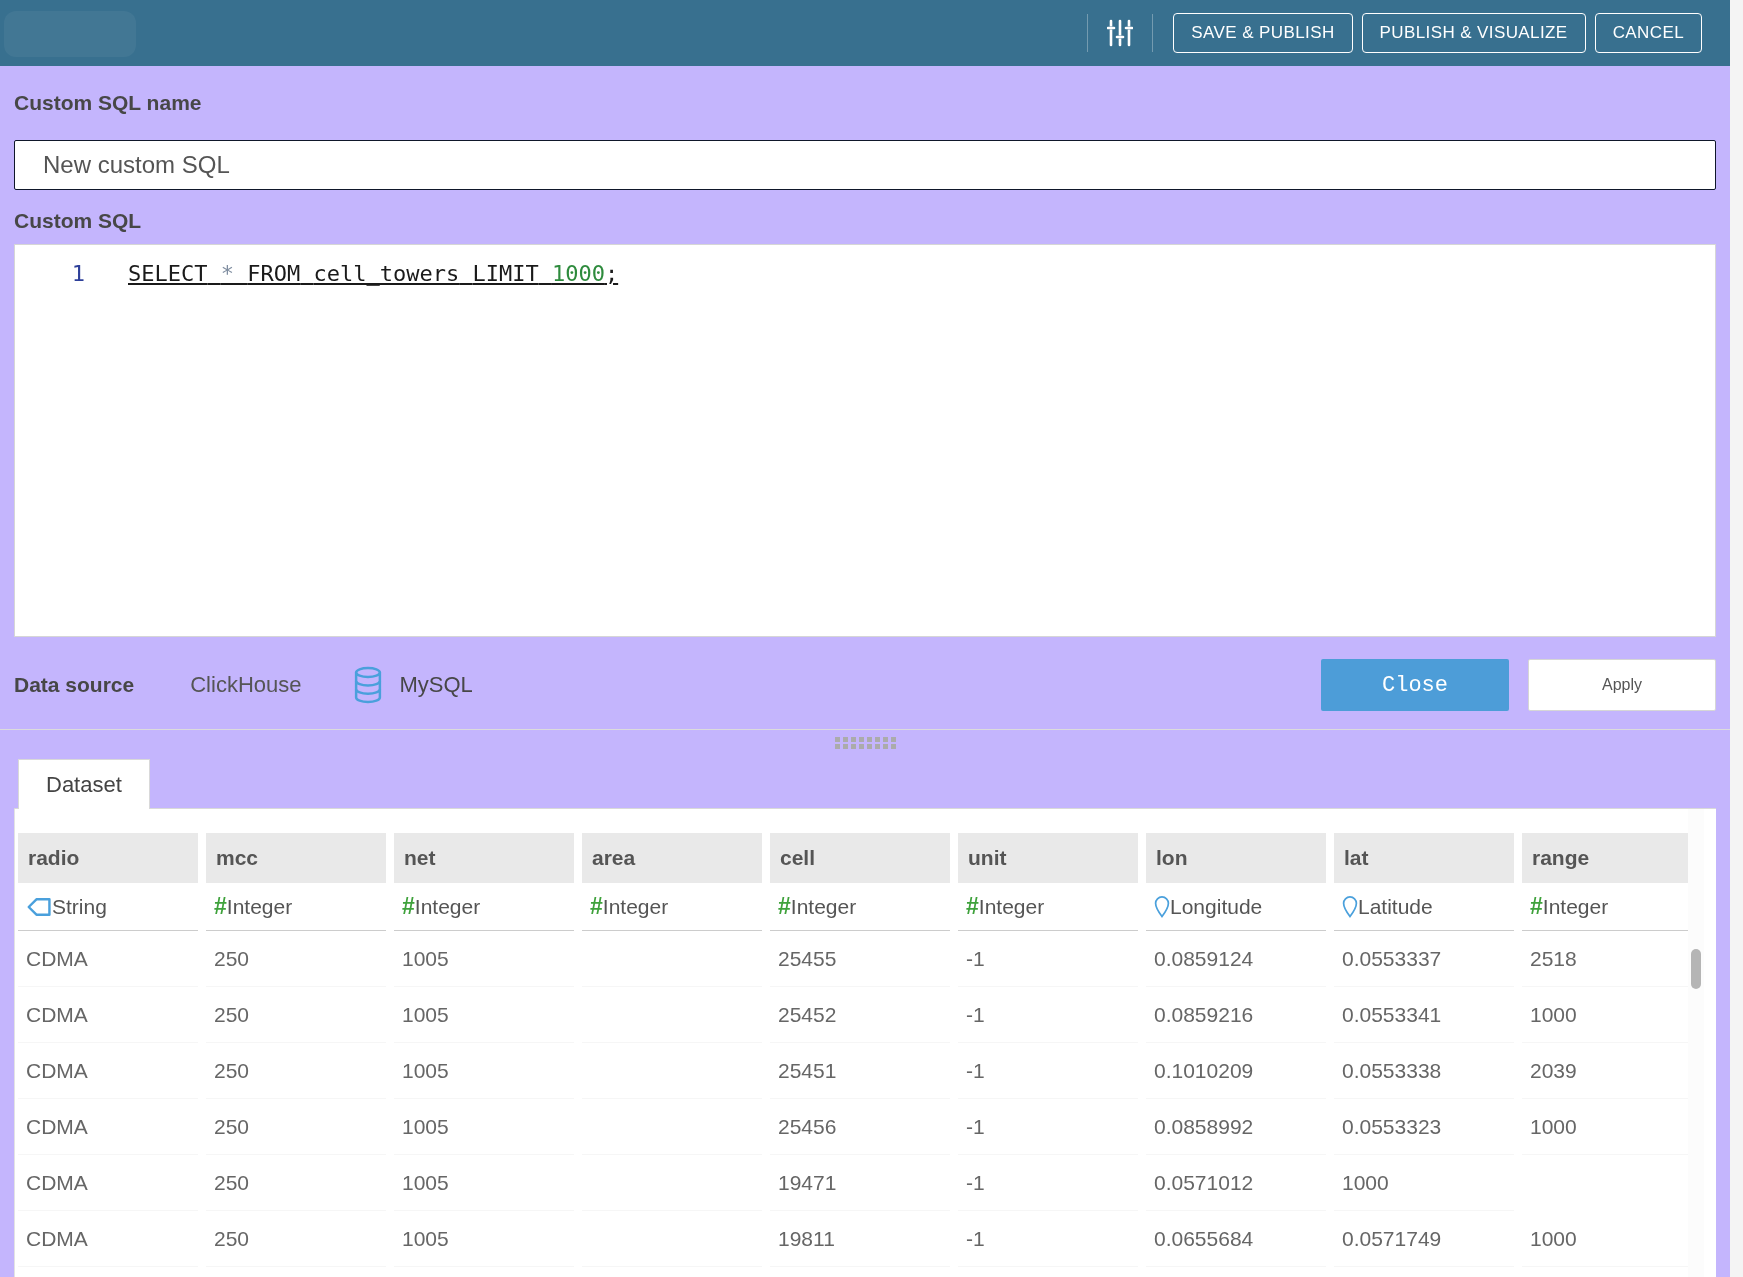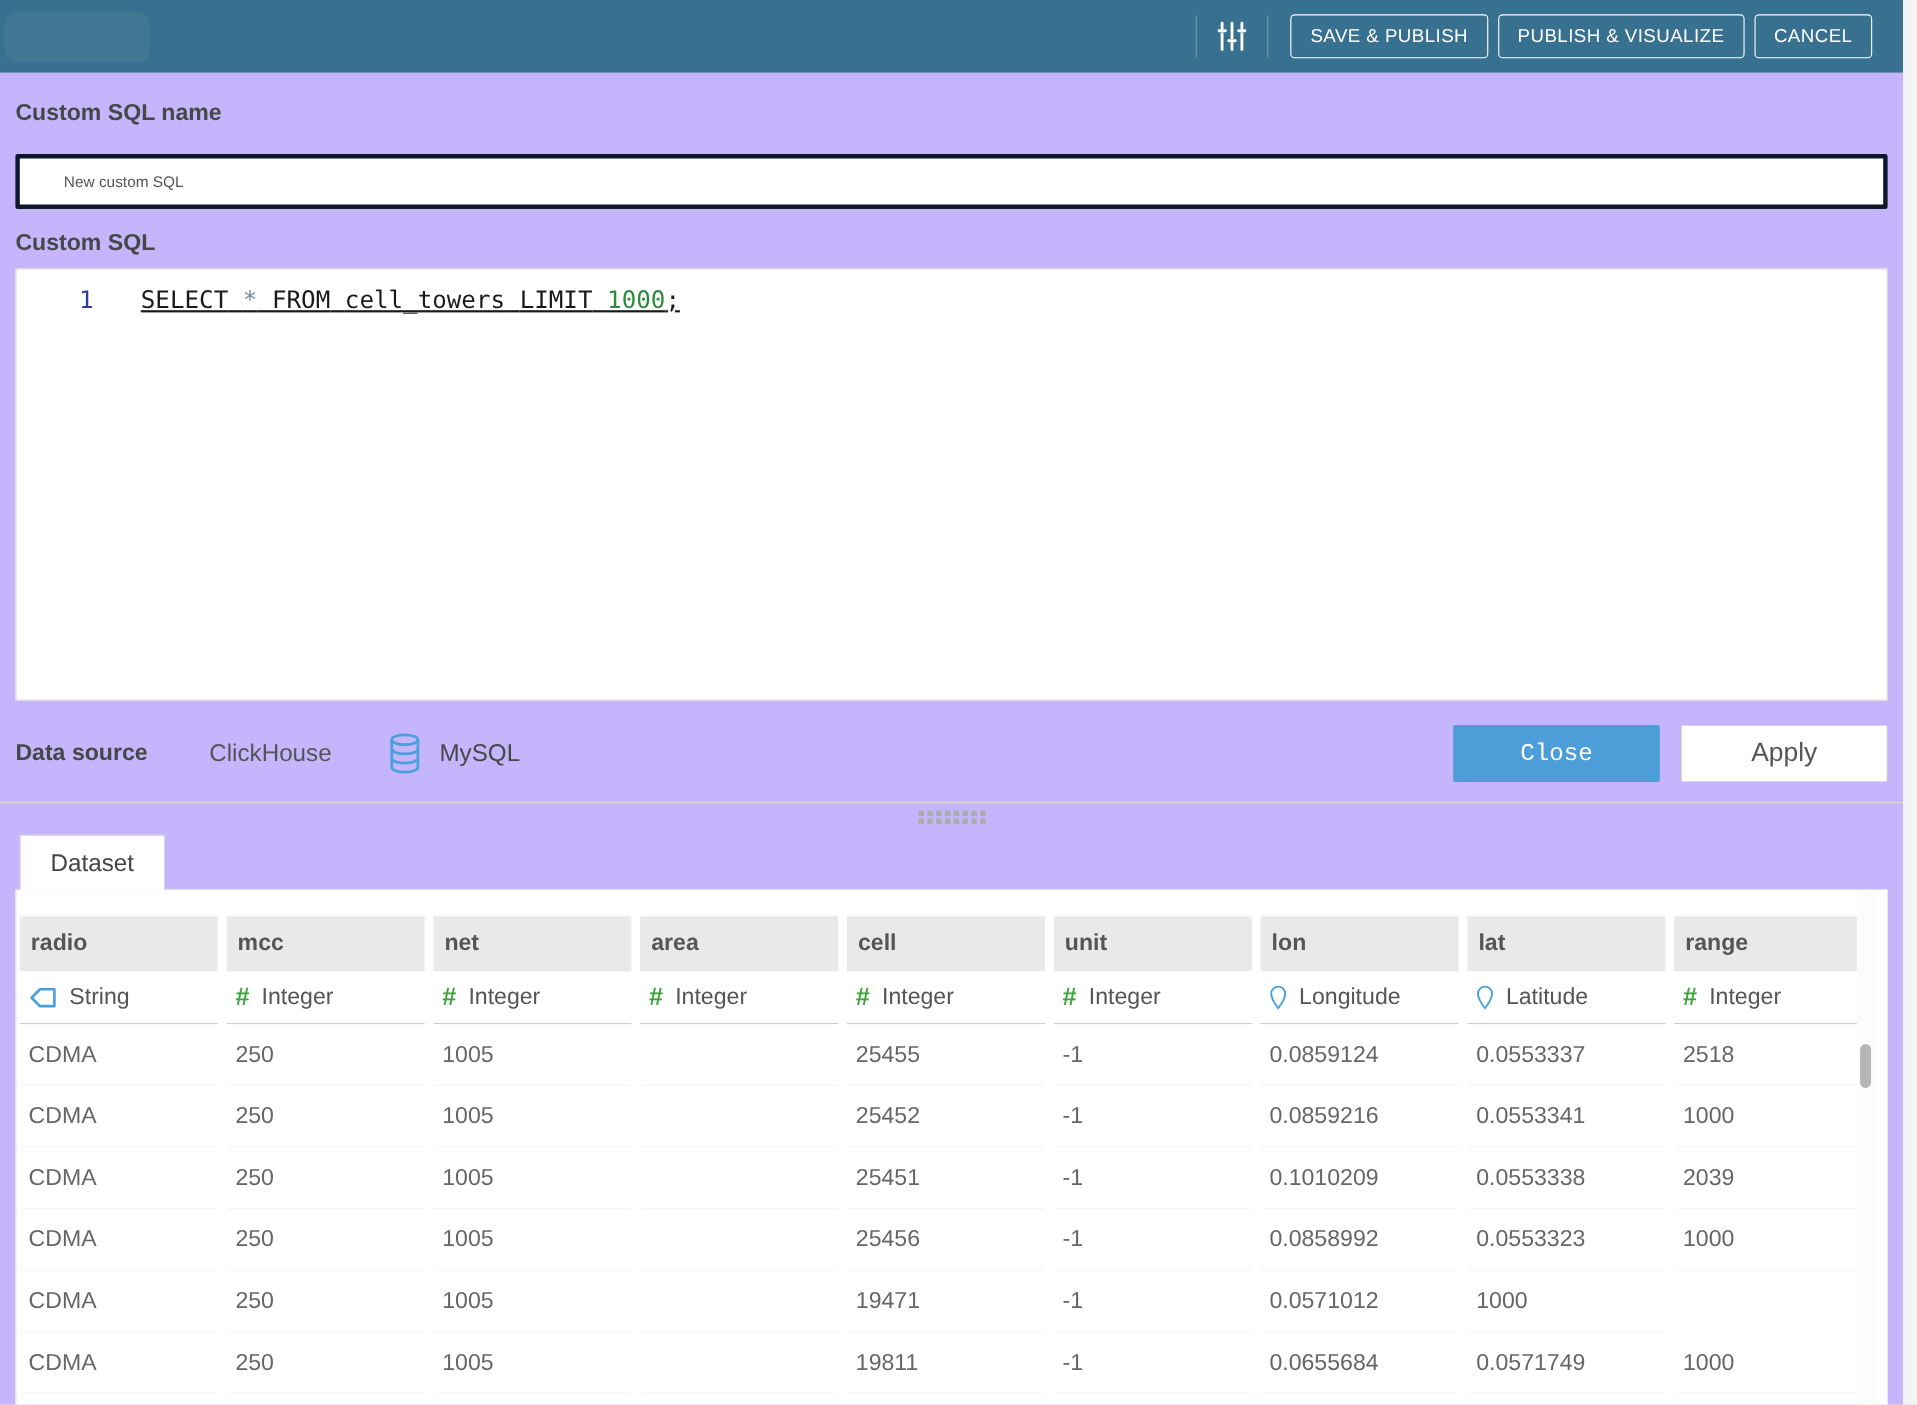--- a/index.html
+++ b/index.html
@@ -16,60 +16,60 @@
   .tb-btn { background:transparent; border:1.5px solid #ffffff; color:#ffffff; border-radius:4px;
             height:40px; padding:0 17px; font-size:17px; letter-spacing:0.4px; font-family:"Liberation Sans", sans-serif;
             font-weight:500; cursor:pointer; }
 
   
   .form { padding:0 14px; }
   .label { font-size:21px; font-weight:700; color:#474747; line-height:26px; }
   .label-1 { margin-top:24px; }
   .label-2 { margin-top:18px; }
   .name-input { display:block; margin-top:24px; width:100%; height:50px; background:#fff;
-                border:4px solid #0f172a; border-radius:2px; padding:0 40px; font-size:14px; color:#555;
+                border:1px solid #0f172a; border-radius:2px; padding:0 28px; font-size:24px; color:#555;
                 font-family:"Liberation Sans", sans-serif; }
   .editor { position:relative; margin-top:10px; height:393px; background:#fff; border:1px solid #d6d6d6;
             font-family:"DejaVu Sans Mono", monospace; font-size:22px; }
   .gutter { position:absolute; left:0; top:16px; width:70px; text-align:right; color:#2D3F99; }
   .codeline { position:absolute; left:113px; top:16px; white-space:pre; color:#1a1a1a;text-decoration:underline; }
   .tok-kw { color:#1a1a1a; }
   .tok-op { color:#7f8da0; }
   .tok-id { color:#1a1a1a; }
   .tok-num { color:#2E8B3D; }
   .tok-punc { color:#1a1a1a; }
 
   .ds-row { margin-top:22px; height:52px; display:flex; align-items:center; }
   .ds-label { margin-right:56px; }
   .ds-current { font-size:22px; color:#555; margin-right:52px; cursor:pointer; }
   .db-icon { display:inline-flex; margin-right:16px; }
   .ds-alt { font-size:22px; color:#474747; cursor:pointer;text-align:right; }
   .spacer { flex:1; }
   .btn-close { width:188px; height:52px; background:#4D9DD8; color:#fff; border:none; border-radius:2px;
                font-size:22px; font-family:Liberation Mono, monospace; cursor:pointer; margin-right:19px; }
   .btn-apply { width:188px; height:52px; background:#fff; color:#555; border:1px solid #d6d6d6; border-radius:2px;
-               font-size:24px; font-family:"Liberation Sans", sans-serif; cursor:pointer; }
+               font-size:16px; font-family:"Liberation Sans", sans-serif; cursor:pointer; }
 
   
   .split-line { margin-top:18px; border-top:1px solid #dcdcdc; height:0; }
   .drag-handle { margin:7px auto 0; width:max-content; display:grid; grid-template-columns:repeat(8,5px);
                  grid-auto-rows:5px; gap:2px 3px; cursor:row-resize; }
   .drag-handle i { background:#ababab; display:block; }
 
   
   .dataset { margin:10px 14px 0; }
   .tabbar { height:50px; display:flex; align-items:flex-end; border-bottom:1px solid #d9d9d9; }
   .tab { height:50px; margin-left:4px; margin-bottom:-1px; background:#fff; border:1px solid #d9d9d9; border-bottom:none;
          display:flex; align-items:center; padding:0 27px; font-size:22px; color:#444; cursor:pointer; }
   .table-area { position:relative; background:#fff; height:469px; border-left:1px solid #e3e3e3; overflow:hidden; }
   .grid-row { display:grid; grid-template-columns:repeat(9,180px); column-gap:8px; padding-left:3px; }
   .thead { margin-top:24px; }
   .hcell { background:#e9e9e9; height:50px; display:flex; align-items:center; padding:0 10px;
            font-size:21px; font-weight:700; color:#555; cursor:pointer; }
-  .tcell { height:48px; display:flex; align-items:center; gap:11px; padding:0 8px;
+  .tcell { height:48px; display:flex; align-items:center; padding:0 8px;
            border-bottom:1px solid #cccccc; font-size:21px; color:#555; cursor:pointer; }
   .hash { color:#3FA23C; font-size:23px; font-weight:700; line-height:1; }
   .drow { height:56px; }
   .dcell { display:flex; align-items:center; padding:0 8px; font-size:21px; color:#666;
            border-bottom:1px solid #f6f6f6; }
   .rows-wrap { position:relative; }
   .rows-wrap::after { content:""; position:absolute; top:0; bottom:-300px; left:1684px; width:1px; background:#e8e8e8; }
   .scrollbar { position:absolute; top:0; right:12px; width:16px; height:100%; background:#fcfcfc; }
   .scroll-thumb { position:absolute; top:140px; left:3px; width:10px; height:40px; border-radius:6px; background:#b5b5b5; cursor:pointer; }
 </style>

